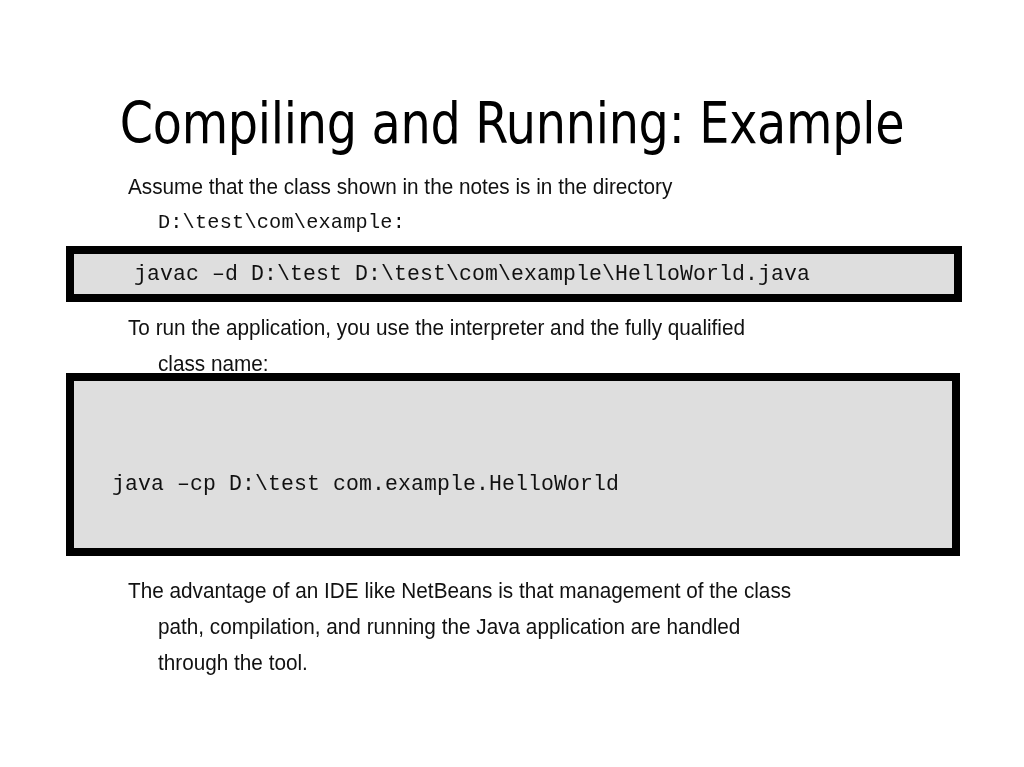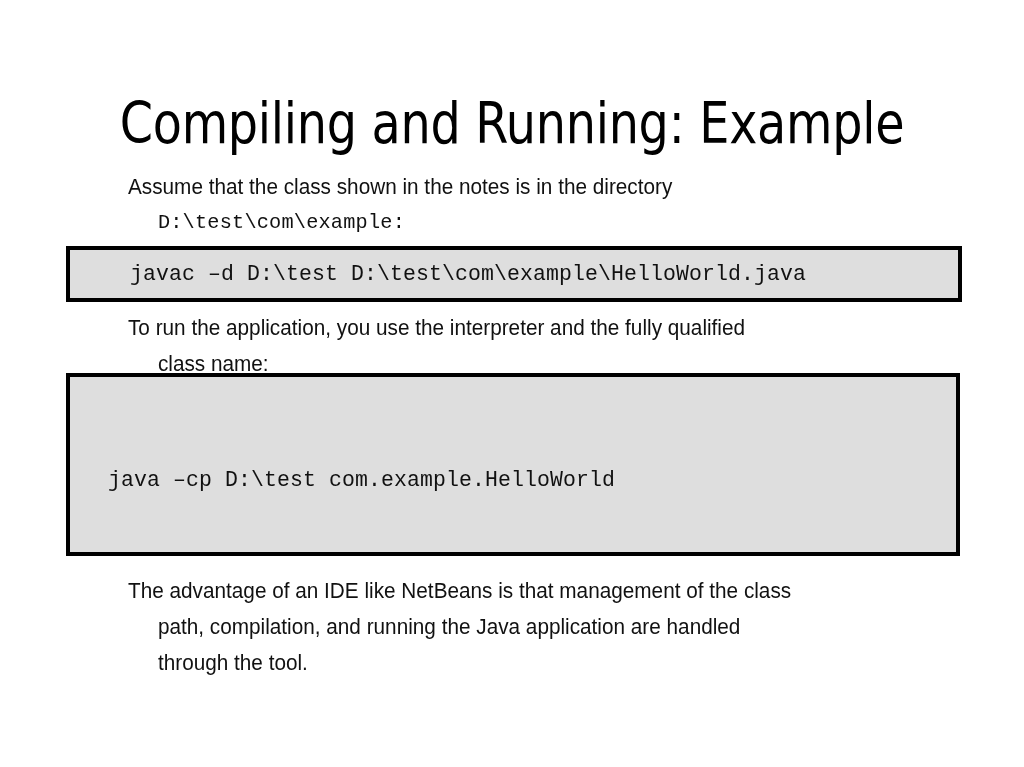--- a/index.html
+++ b/index.html
@@ -66,21 +66,21 @@
   }
 
   #para-assume { top: 169px; }
   #para-run    { top: 310px; }
   #para-ide    { top: 573px; }
 
   
   .code-box {
     position: absolute;
     background: #dedede;
-    border: 4px solid #000000;
+    border: 8px solid #000000;
     box-sizing: border-box;
     padding-left: 38px;
     font-family: "Liberation Mono", "DejaVu Sans Mono", monospace;
     font-size: 21.5px;
     line-height: 37px;
     color: #111111;
     letter-spacing: 0.1px;
     white-space: pre;
     overflow: hidden;
   }

